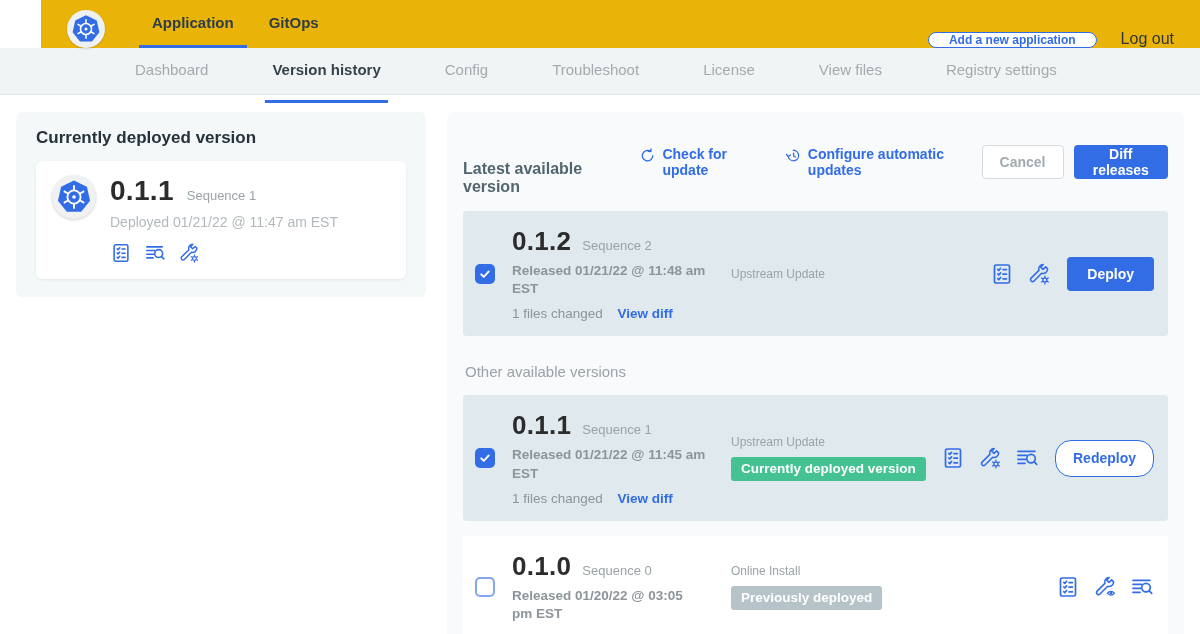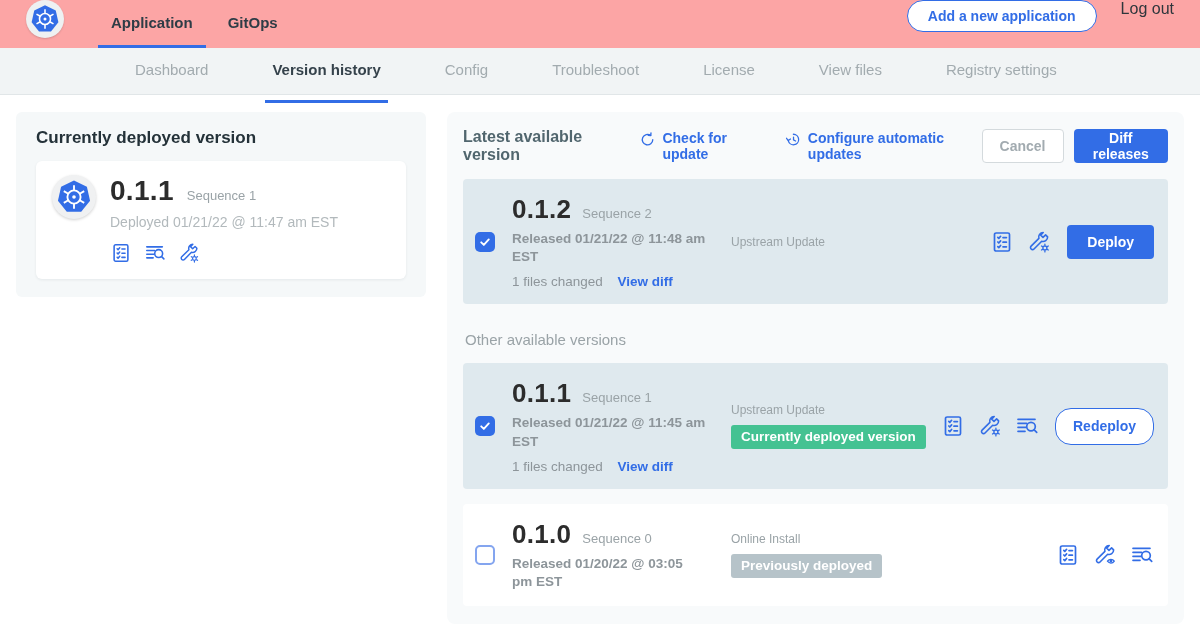--- a/index.html
+++ b/index.html
@@ -3,32 +3,32 @@
 <meta charset="utf-8">
 <style>
   * { margin:0; padding:0; box-sizing:border-box; }
   html,body { width:1200px; height:634px; overflow:hidden; background:#fff;
     font-family:"Liberation Sans","DejaVu Sans",sans-serif; color:#32404a; }
 
   .icon { display:inline-flex; align-items:center; justify-content:center; }
   .icon svg { width:100%; height:100%; display:block; }
 
   
-  .top-nav { height:48px; display:flex; align-items:flex-start; padding:0 26px; background:#fca5a5; }
+  .top-nav { height:48px; display:flex; align-items:flex-end; padding:0 26px; background:#eab308;margin-left:41px; }
   .logo-wrap { width:38px; height:38px; border-radius:50%; background:#eef1f2;
     box-shadow:0 1px 2px rgba(0,0,0,.15); display:flex; align-items:center; justify-content:center;
     margin-right:34px; flex:none; }
   .logo-wrap .icon { width:30px; height:30px; }
   .nav-tab { height:48px; display:flex; align-items:center; padding:0 13px; margin-right:9px;
     font-size:15px; font-weight:700; color:#2e3c46; cursor:pointer;
     border-bottom:3px solid transparent; }
   .nav-tab.active { border-bottom-color:var(--accent-blue); }
   .add-app-btn { margin-left:auto; background:#fff; border:1.5px solid var(--accent-blue);
-    color:var(--accent-blue); font-family:inherit; border-radius:19px; height:32px; padding:0 20px;
-    font-size:14px; font-weight:700; cursor:pointer; }
+    color:var(--accent-blue); font-family:inherit; border-radius:19px; height:16px; padding:0 20px;
+    font-size:12px; font-weight:700; cursor:pointer; }
   .logout { margin-left:24px; font-size:16px; color:#2e363c; cursor:pointer; }
 
   
   .sub-nav { height:47px; background:#f1f4f5; border-bottom:1px solid #e1e6e8;
     display:flex; align-items:center; padding-left:128px; }
   .sub-tab { height:63px; display:flex; align-items:center; padding:0 7px; margin-right:50px;
     font-size:15px; color:#a2abaf; cursor:pointer; border-bottom:3px solid transparent; }
   .sub-tab.active { color:#35424b; font-weight:700; border-bottom-color:var(--accent-blue); }
 
   
@@ -44,21 +44,21 @@
   .k8s-badge .icon { width:36px; height:36px; }
   .di-line1 { display:flex; align-items:baseline; gap:13px; }
   .di-version { font-size:28px; font-weight:800; color:#2c2c2c; letter-spacing:.3px; }
   .di-seq { font-size:13px; color:#9aa3a7; }
   .di-deployed { font-size:14px; color:#b2b9bc; margin-top:7px; }
   .di-icons { display:flex; gap:12px; margin-top:12px; color:var(--accent-blue); }
   .di-icons .icon { width:22px; height:22px; cursor:pointer; }
 
   .right-panel { flex:1; background:#f8fafb; border-radius:8px; padding:16px 16px 18px; }
   .rp-header { display:flex; align-items:center; }
-  .rp-title { font-size:16px; font-weight:600; color:#51666e; }
+  .rp-title { font-size:16px; font-weight:600; color:#51666e;margin-top:32px; }
   .rp-link { display:flex; align-items:flex-start; gap:6px; color:var(--accent-blue);
     font-size:14px; font-weight:700; margin-left:20px; cursor:pointer; }
   .rp-link .icon { width:19px; height:19px; }
   .rp-buttons { margin-left:auto; display:flex; gap:10px; }
   .btn { height:34px; border-radius:4px; font-family:inherit; font-size:14px; cursor:pointer; }
   .btn-cancel { background:#fff; border:1px solid #d4dadd; color:#a2abb0; padding:0 17px; font-weight:600; }
   .btn-blue { background:var(--accent-blue); border:none; color:#fff; padding:0 16px; font-weight:700; }
 
   .version-row { display:flex; align-items:center; border-radius:4px;
     padding:15px 14px 15px 12px; margin-top:15px; }

